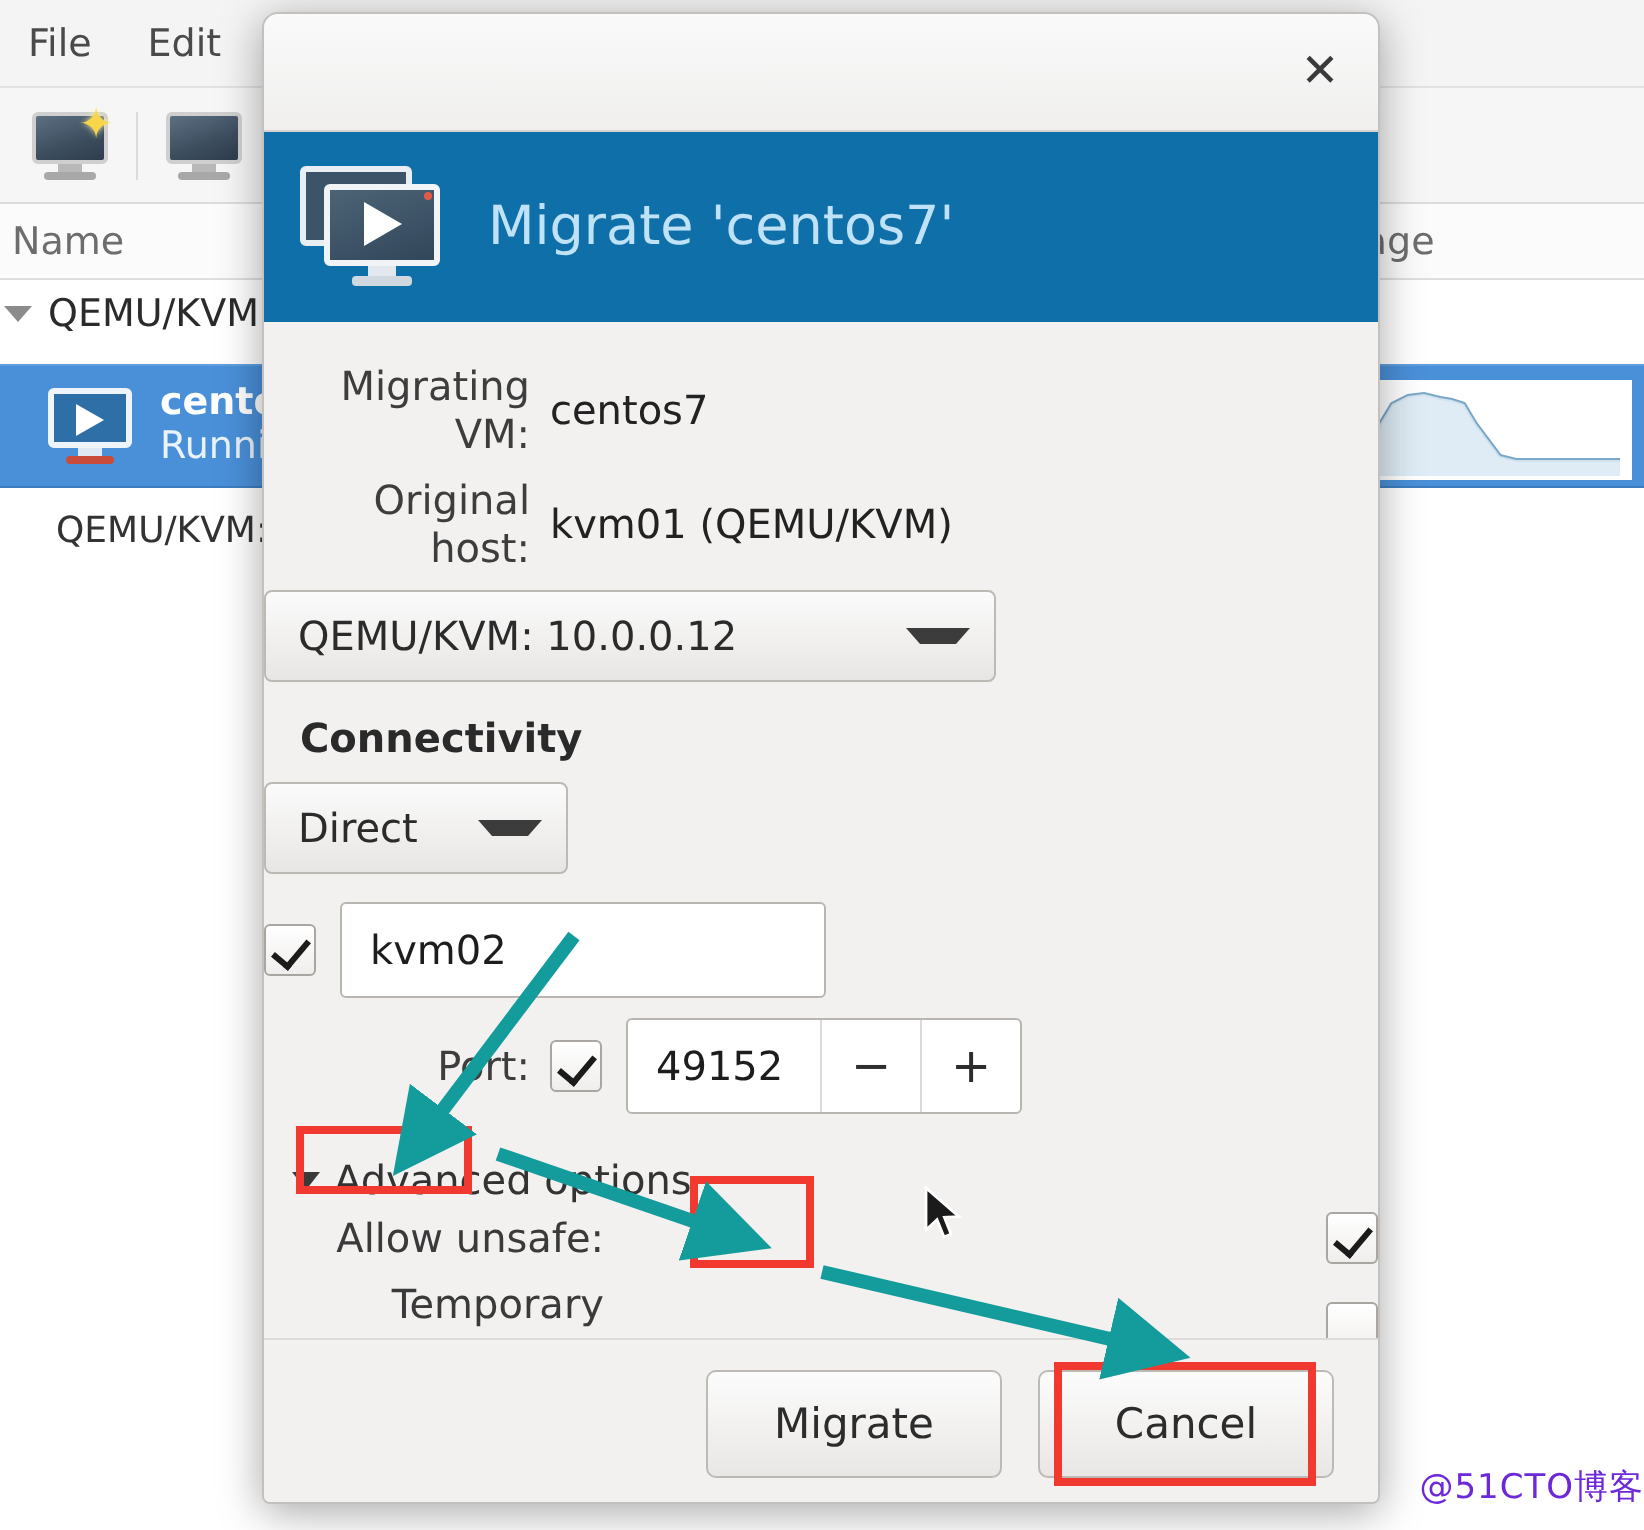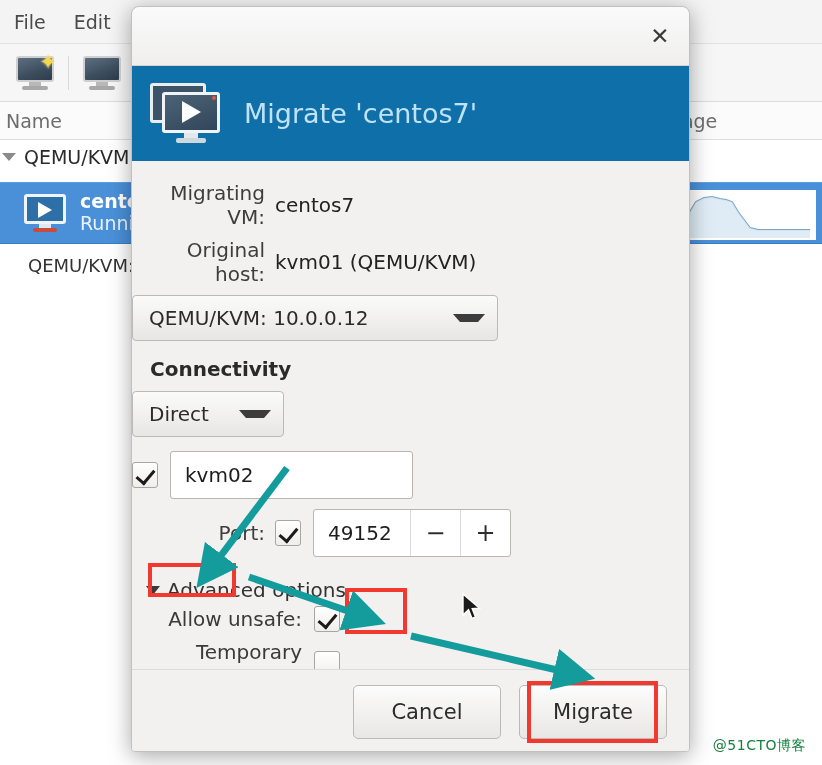--- a/index.html
+++ b/index.html
@@ -220,21 +220,21 @@
   #adv-toggle {
     display: inline-flex; align-items: center; margin: 12px 0 4px 14px; cursor: pointer;
   }
   #adv-toggle .tri-d {
     width: 0; height: 0; margin-right: 7px;
     border-left: 7px solid transparent; border-right: 7px solid transparent;
     border-top: 9px solid #3a3a3a;
   }
   #adv-toggle .lbl { font-size: 20px; color: #333; }
 
-  .adv-row { display: flex; align-items: center; margin-bottom: 8px; }
+  .adv-row { display: flex; align-items: center; margin-bottom: 8px; justify-content: space-between; }
   .adv-label {
     font-size: 20px; color: #3a3a3a; text-align: right; width: 182px; padding-right: 12px; flex: none;
   }
 
   #dlg-actions {
     position: absolute; left: 0; bottom: 0; width: 557px; height: 84px;
     background: #f2f1f0; border-top: 1px solid #dedbd8;
     display: flex; align-items: center; justify-content: flex-end; padding-right: 22px; gap: 18px;
   }
   .dlg-btn {
@@ -245,22 +245,22 @@
     font-size: 21px; color: #2c2c2c; cursor: pointer;
   }
 
   
   #annot { position: absolute; left: 0; top: 0; width: 822px; height: 765px; pointer-events: none; }
   .redbox { position: absolute; border: 4px solid #f2392f; }
   #cursor { position: absolute; left: 461px; top: 592px; width: 22px; height: 30px; }
 
   
   #watermark {
-    position: absolute; right: 16px; bottom: 10px;
-    font-size: 14px; color: #15803d; letter-spacing: 0.5px;
+    position: absolute; right: 0; bottom: 10px;
+    font-size: 17px; color: #6d28d9; letter-spacing: 0.5px;
   }
 </style>
 </head>
 <body>
 
 <div id="bg-app">
 
   <div id="bg-menubar">
     <div class="menu-item">File</div>
     <div class="menu-item">Edit</div>
@@ -393,22 +393,22 @@
       <span class="adv-label">Allow unsafe:</span>
       <span class="chk checked"></span>
     </div>
 
     <div class="adv-row">
       <span class="adv-label">Temporary move:</span>
       <span class="chk"></span>
     </div>
 
     <div id="dlg-actions">
+      <span class="dlg-btn">Migrate</span>
       <span class="dlg-btn">Cancel</span>
-      <span class="dlg-btn">Migrate</span>
     </div>
 
   </div>
 </div>
 
 <div id="annot">
 
   <div class="redbox" style="left:148px; top:563px; width:88px; height:34px;"></div>
   <div class="redbox" style="left:345px; top:588px; width:62px; height:46px;"></div>
   <div class="redbox" style="left:527px; top:681px; width:131px; height:62px;"></div>

